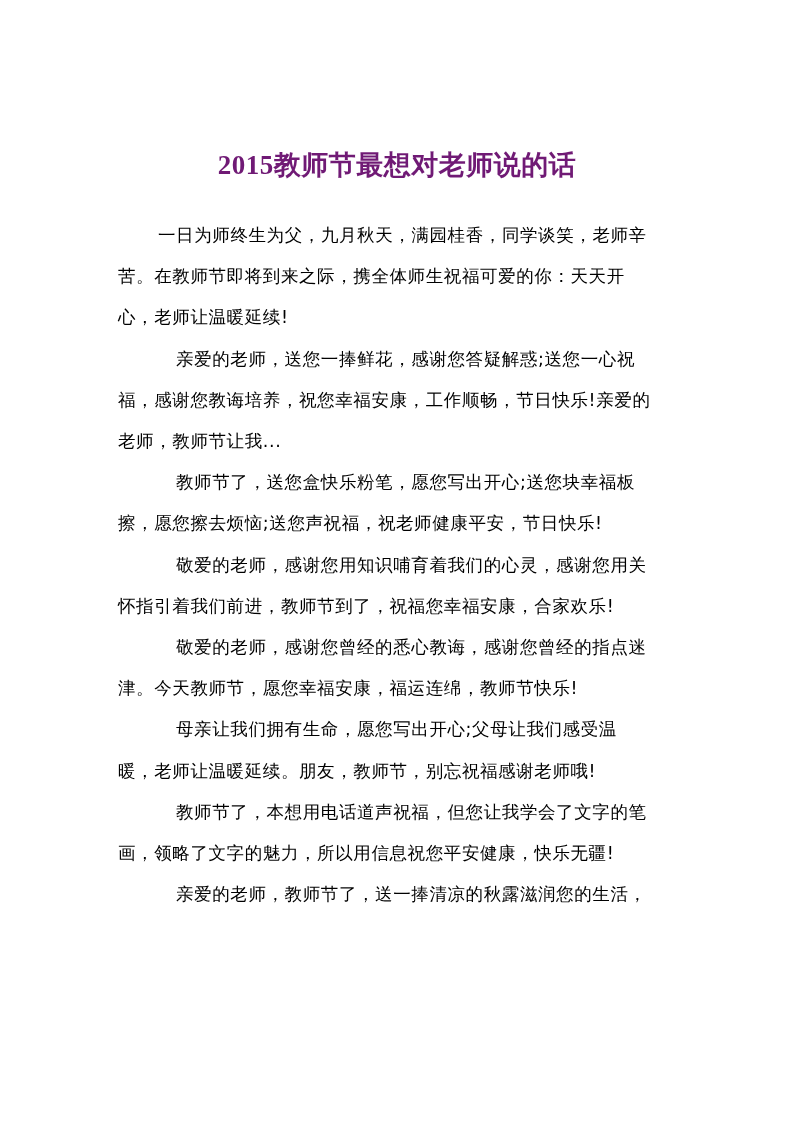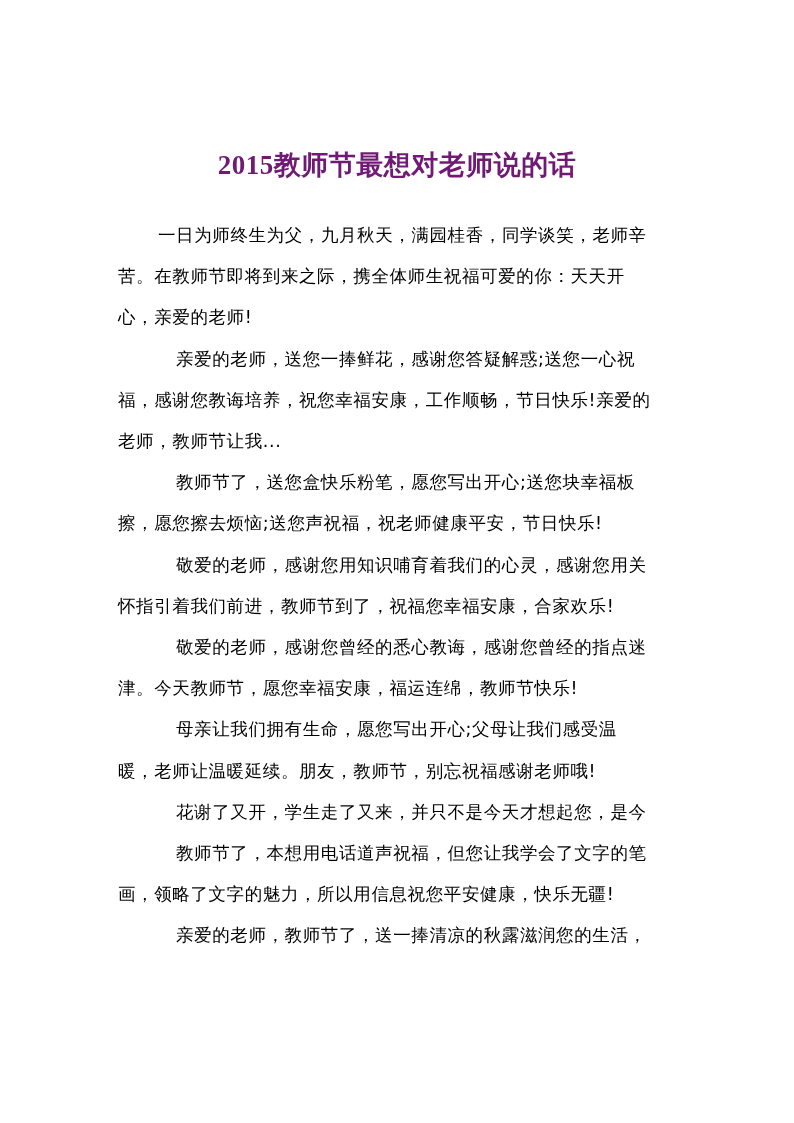--- a/index.html
+++ b/index.html
@@ -29,21 +29,21 @@
 </head>
 <body>
 
 <div class="page">
   <div class="title">2015教师节最想对老师说的话</div>
 
   <div class="body">
     <div class="para-block">
       <span class="line indent1">一日为师终生为父，九月秋天，满园桂香，同学谈笑，老师辛</span>
       <span class="line">苦。在教师节即将到来之际，携全体师生祝福可爱的你：天天开</span>
-      <span class="line">心，亲爱的老师!</span>
+      <span class="line">心，老师让温暖延续!</span>
     </div>
     <div class="para-block">
       <span class="line indent2">亲爱的老师，送您一捧鲜花，感谢您答疑解惑;送您一心祝</span>
       <span class="line">福，感谢您教诲培养，祝您幸福安康，工作顺畅，节日快乐!亲爱的</span>
       <span class="line">老师，教师节让我...</span>
     </div>
     <div class="para-block">
       <span class="line indent2">教师节了，送您盒快乐粉笔，愿您写出开心;送您块幸福板</span>
       <span class="line">擦，愿您擦去烦恼;送您声祝福，祝老师健康平安，节日快乐!</span>
     </div>
@@ -53,21 +53,20 @@
     </div>
     <div class="para-block">
       <span class="line indent2">敬爱的老师，感谢您曾经的悉心教诲，感谢您曾经的指点迷</span>
       <span class="line">津。今天教师节，愿您幸福安康，福运连绵，教师节快乐!</span>
     </div>
     <div class="para-block">
       <span class="line indent2">母亲让我们拥有生命，愿您写出开心;父母让我们感受温</span>
       <span class="line">暖，老师让温暖延续。朋友，教师节，别忘祝福感谢老师哦!</span>
     </div>
     <div class="para-block">
-      <span class="line indent2">花谢了又开，学生走了又来，并只不是今天才想起您，是今</span>
     </div>
     <div class="para-block">
       <span class="line indent2">教师节了，本想用电话道声祝福，但您让我学会了文字的笔</span>
       <span class="line">画，领略了文字的魅力，所以用信息祝您平安健康，快乐无疆!</span>
     </div>
     <div class="para-block">
       <span class="line indent2">亲爱的老师，教师节了，送一捧清凉的秋露滋润您的生活，</span>
     </div>
   </div>
 </div>

